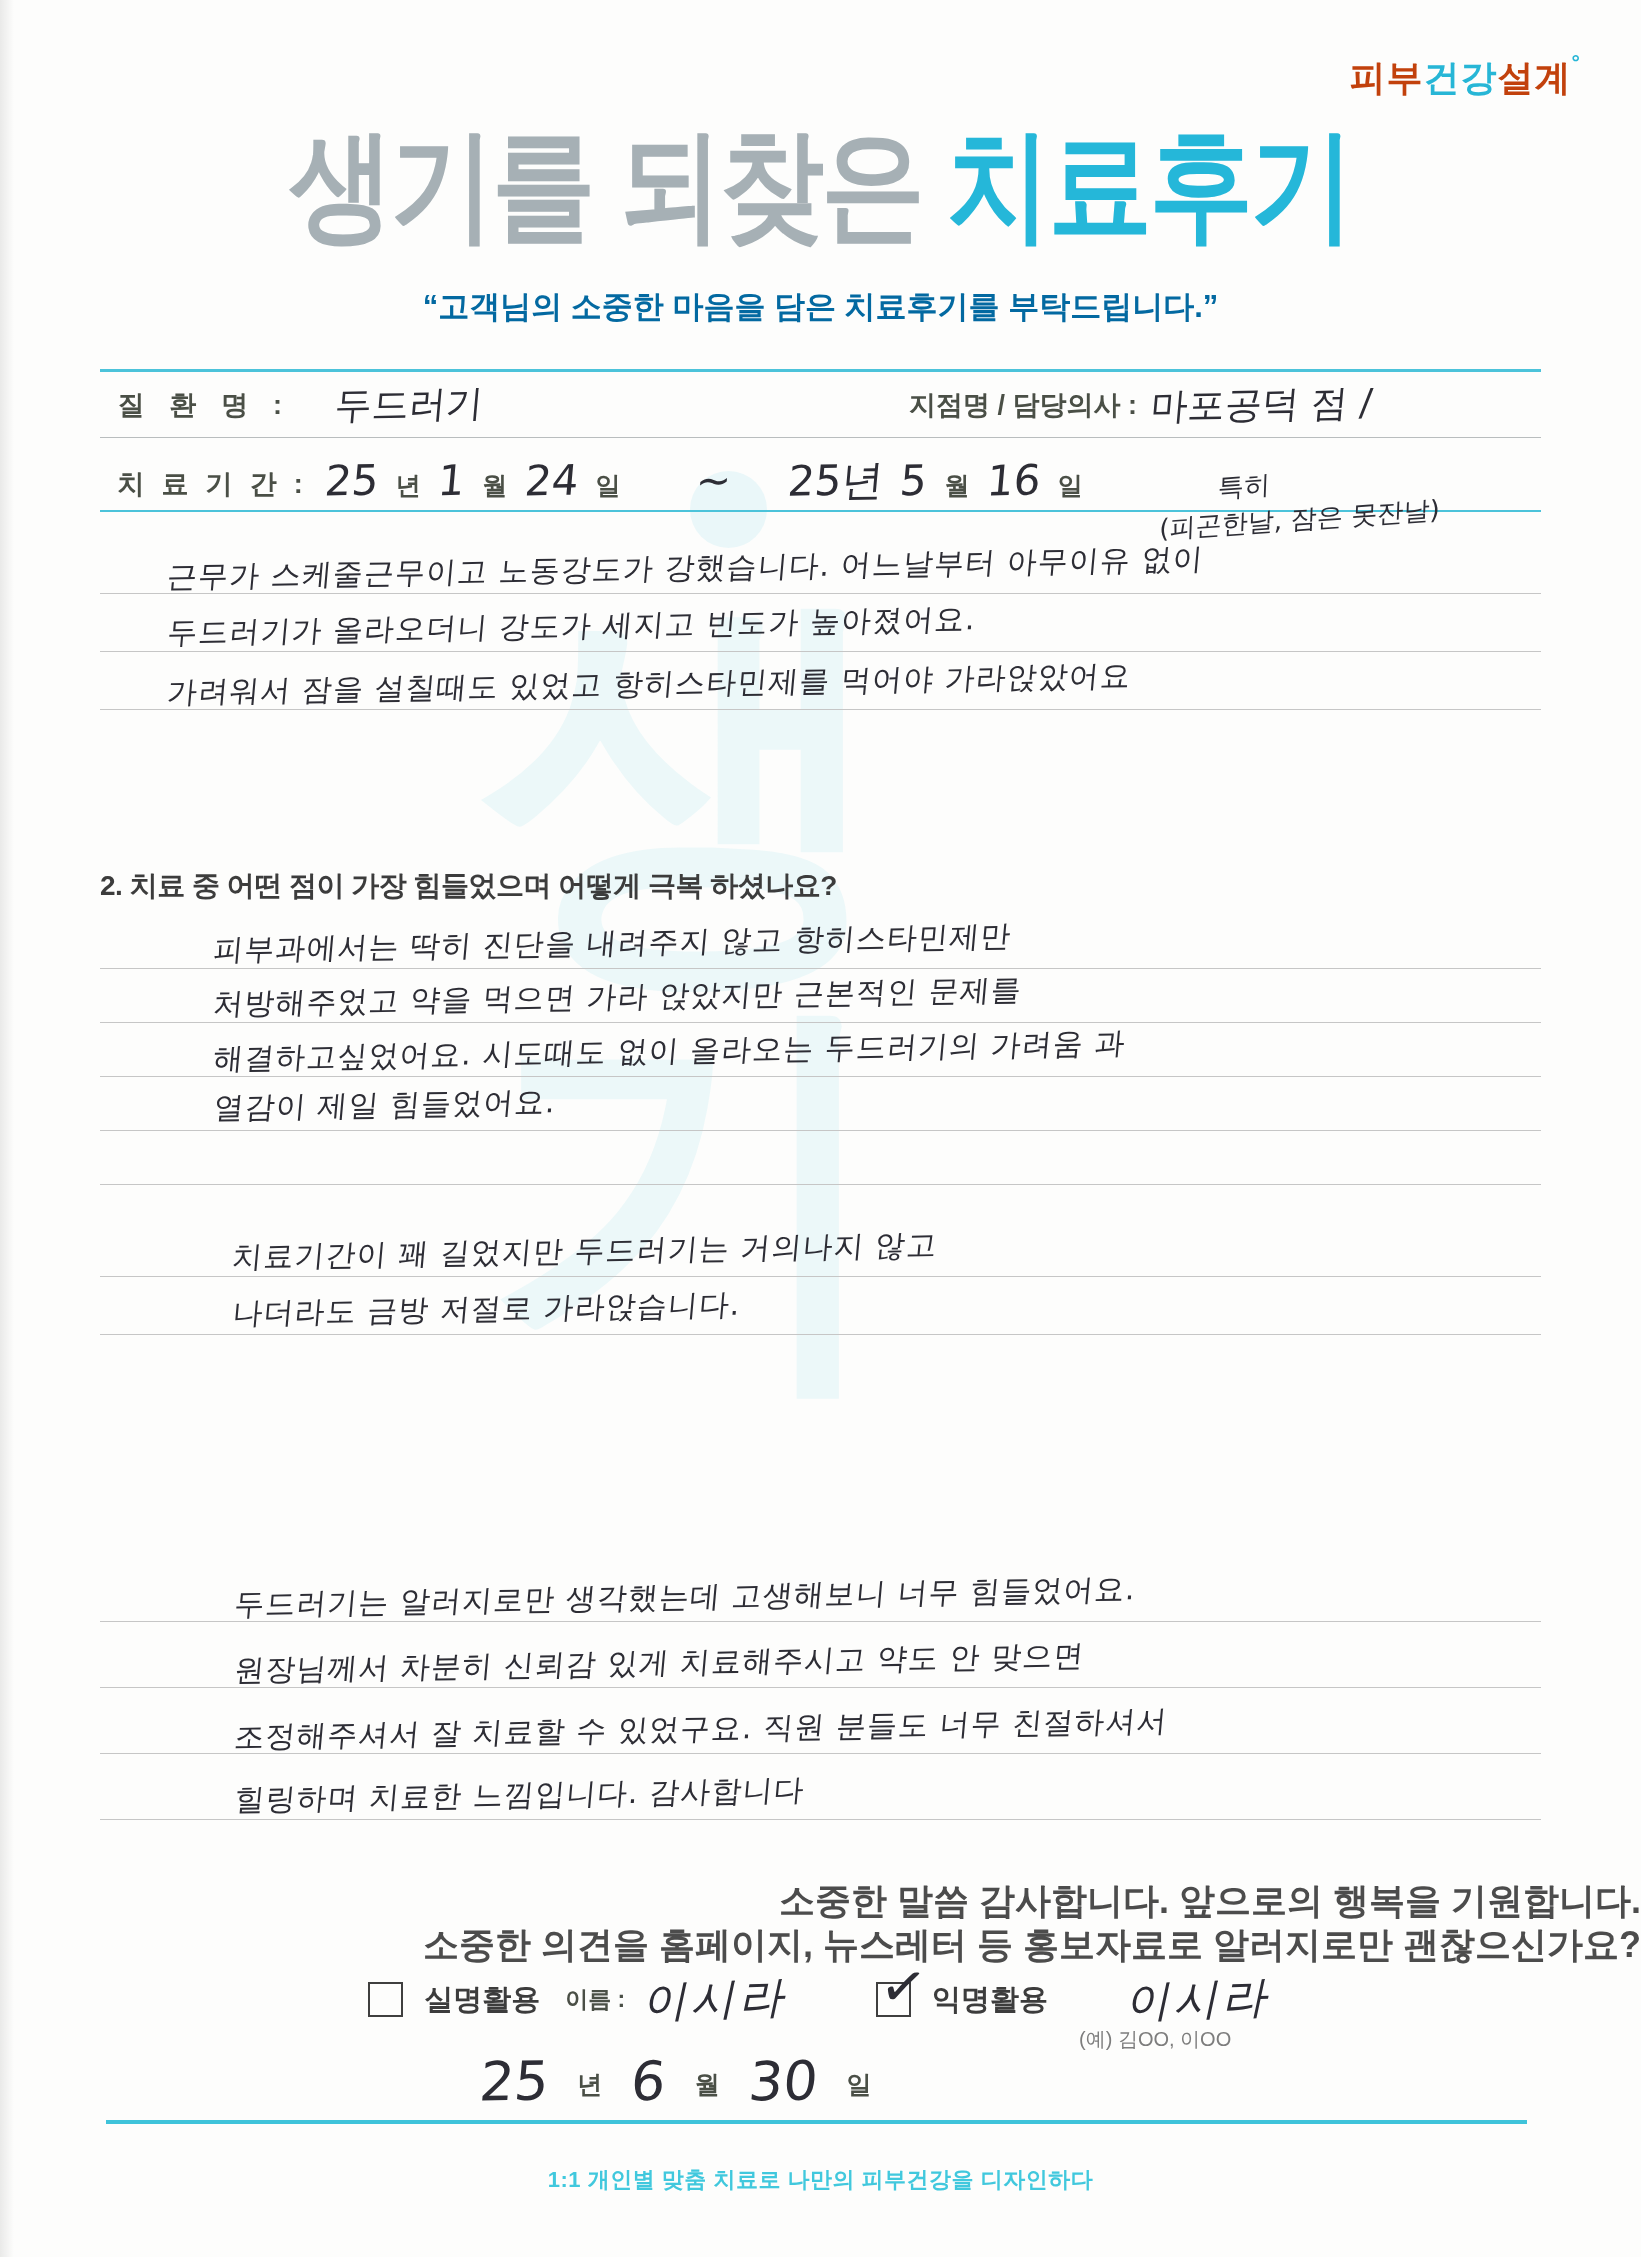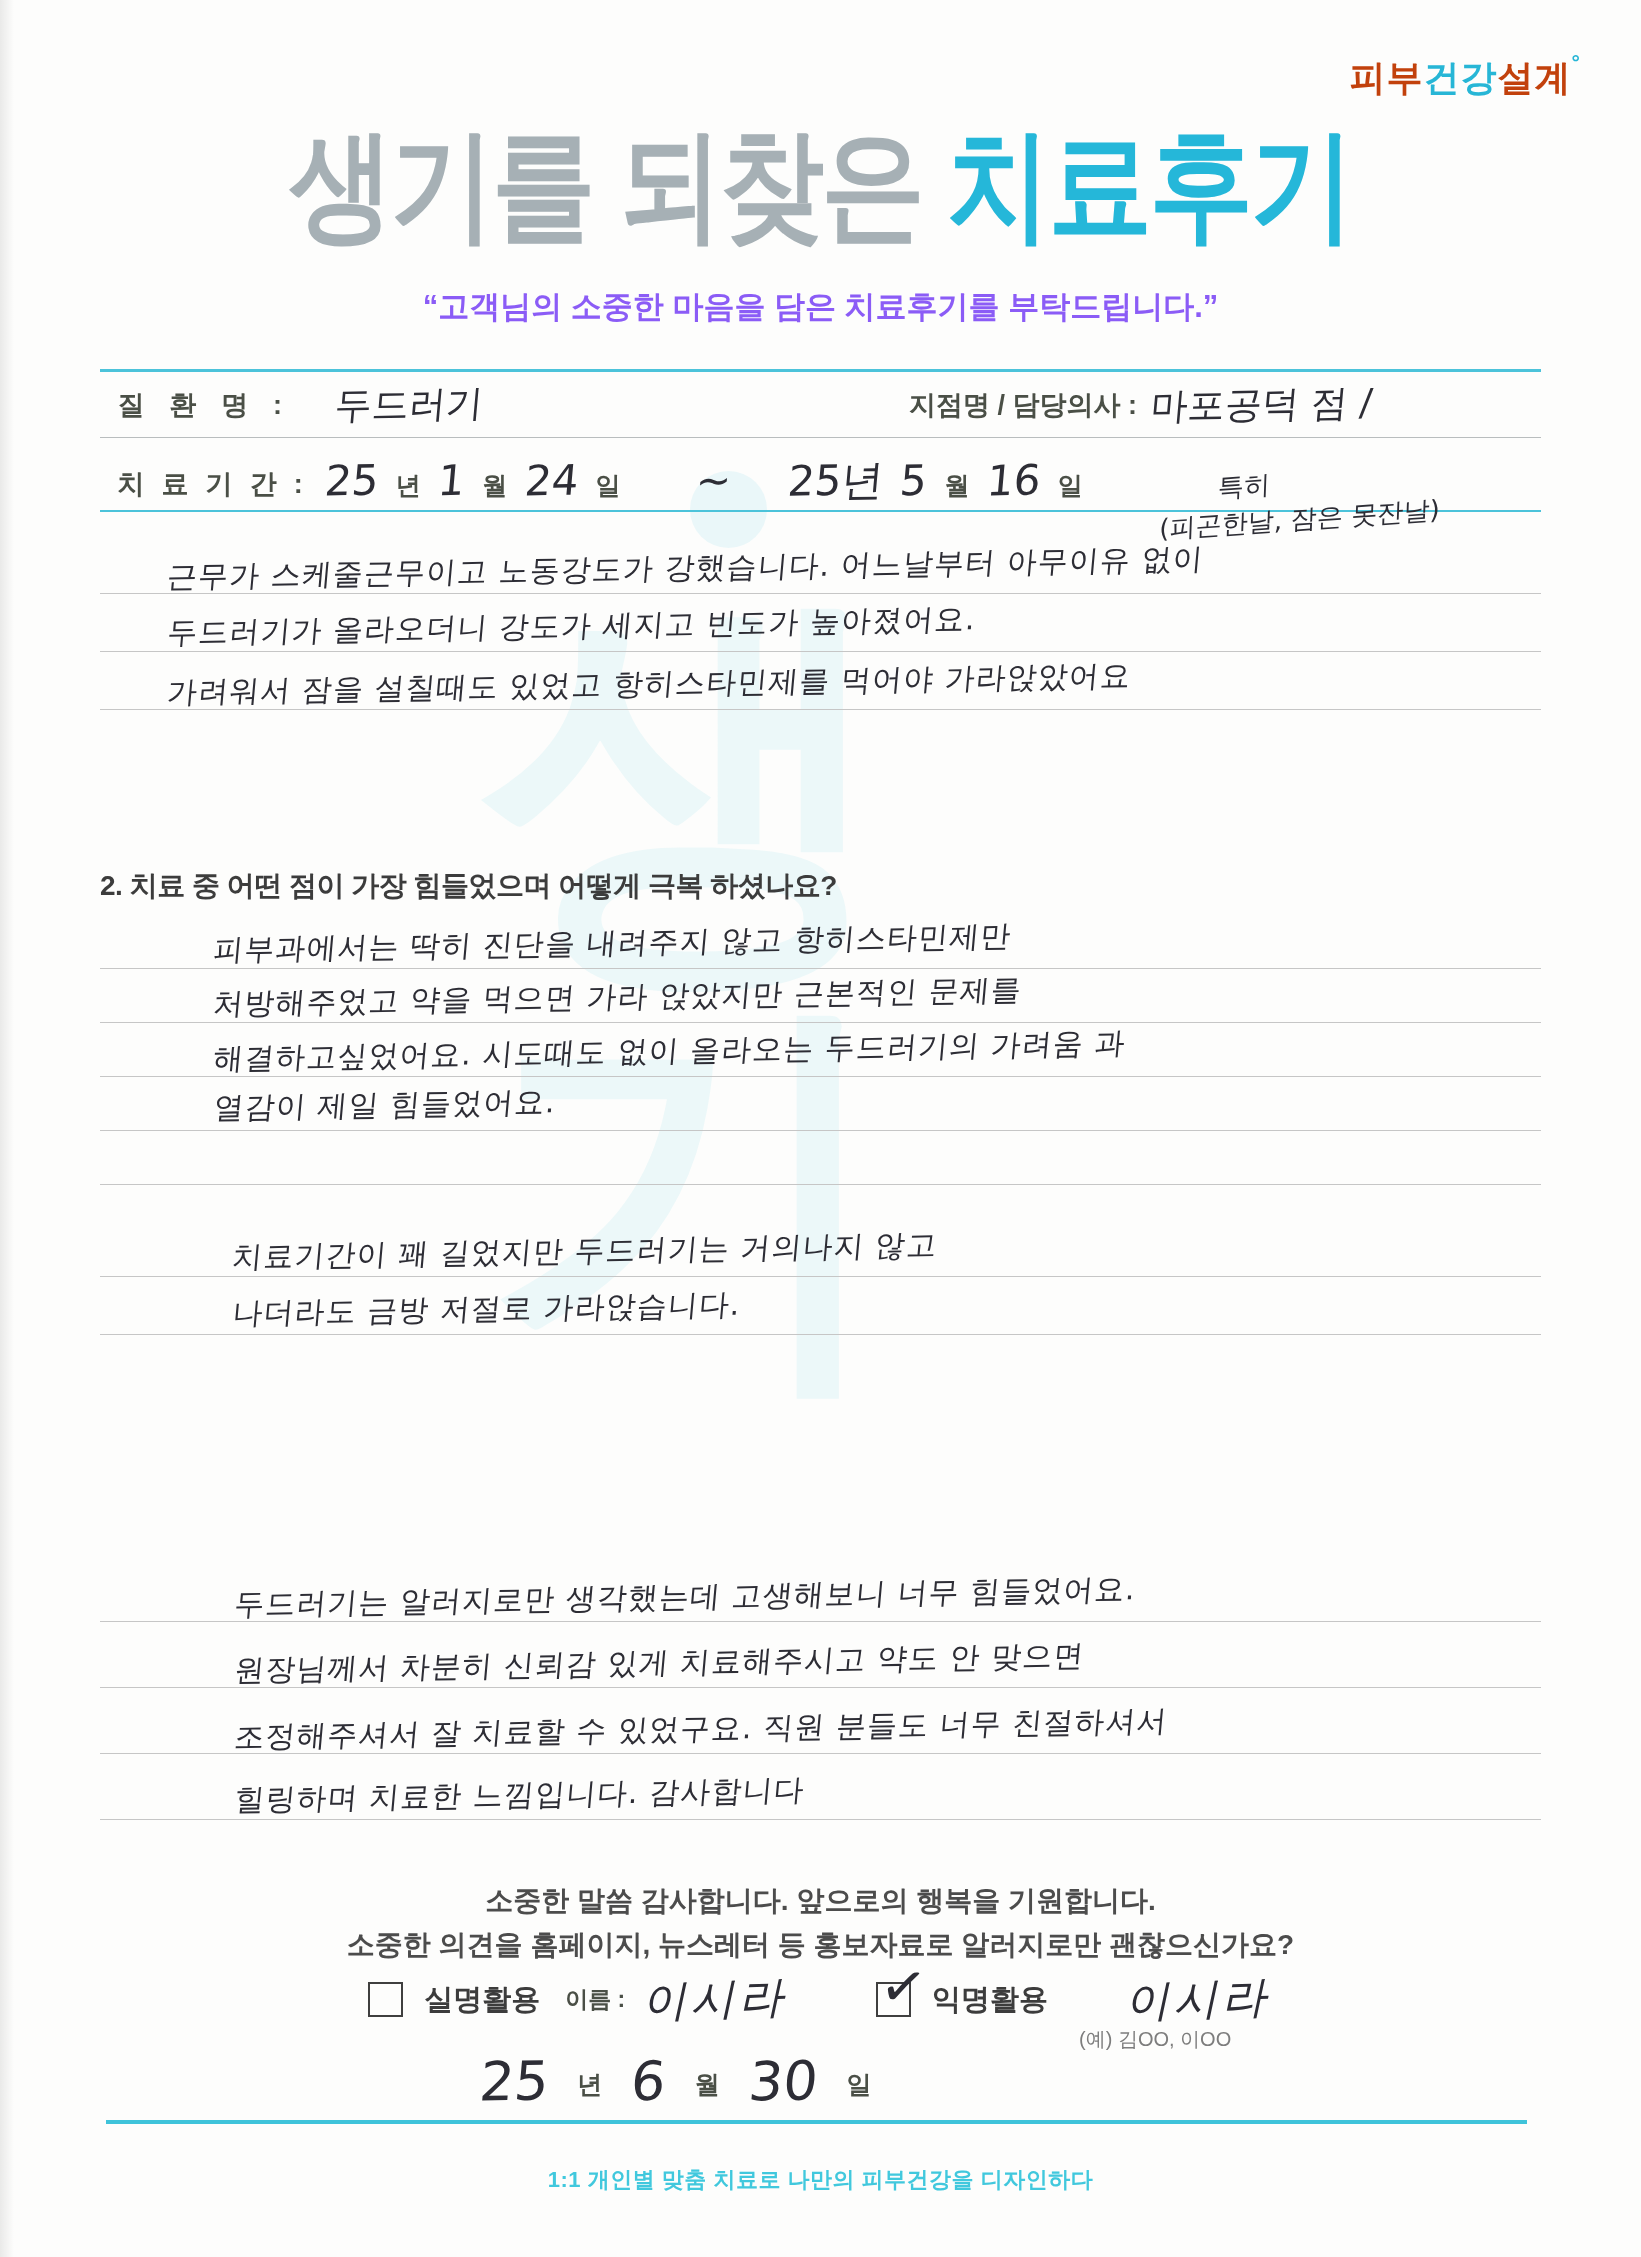--- a/index.html
+++ b/index.html
@@ -34,21 +34,21 @@
   
   .title{
     position:absolute; top:104px; left:0; width:100%; text-align:center;
     font-size:104px; font-weight:800; letter-spacing:-2.9px;
     transform:scaleY(1.18); transform-origin:top center; white-space:nowrap;
   }
   .title .gray{ color:#a6b0b5; }
   .title .accent{ color:#25b7d9; margin-left:25px; }
   .subtitle{
     position:absolute; top:286px; left:0; width:100%; text-align:center;
-    font-size:31px; font-weight:700; color:#8b5cf6; letter-spacing:0px;
+    font-size:31px; font-weight:700; color:#0369a1; letter-spacing:0px;
   }
 
   
   .info-table{ position:absolute; left:100px; top:369px; width:1441px; border-top:3.9px solid #4cc3da; border-bottom:2.9px solid #4cc3da; }
   .info-row{ position:relative; height:65px; display:flex; align-items:center; }
   .info-row + .info-row{ border-top:1.9px solid #b9bdbe; }
   .lbl{ font-size:27px; font-weight:700; color:#4a4f46; }
   .sp8{ letter-spacing:8.7px; } .sp4{ letter-spacing:4.8px; }
   .row1-left{ padding-left:17.4px; display:flex; align-items:center; gap:44px; }
   .row1-right{ position:absolute; left:809px; display:flex; align-items:center; gap:13.5px; }
@@ -70,22 +70,22 @@
   .q2 .ans-row{ height:54px; padding-left:114px; }
   .q3 .ans-row{ height:58px; padding-left:133px; }
   .q4 .rows{ margin-top:15.4px; }
   .q4 .ans-row{ height:66px; padding-left:135px; }
   .ans-row .hw{ font-size:30px; letter-spacing:1px; }
   .q1-annotation{ position:absolute; left:1060px; top:-56px; font-size:26px; line-height:1.25; }
   .q1-annotation .hw{ transform:skewX(-6deg) rotate(-4deg); }
   .q1-annotation .ind{ margin-left:58px; }
 
   
-  .closing{ position:absolute; top:1879px; left:0; width:100%; text-align:center;
-    font-size:28px; font-weight:700; color:#4c4c4c; line-height:44px; }
+  .closing{ position:absolute; top:1879px; left:0; width:100%; text-align:right;
+    font-size:36px; font-weight:700; color:#4c4c4c; line-height:44px; }
 
   .consent{ position:absolute; top:1970px; left:0; width:100%;
     display:flex; justify-content:center; align-items:center; gap:21px; }
   .checkbox{ position:relative; width:35px; height:35px; border:2.9px solid #3f3f3f; display:inline-block; }
   .checkbox .check{ position:absolute; left:1.9px; top:-25px; font-size:56px; color:#2d2d35;
     font-family:"DejaVu Sans", sans-serif; transform:rotate(8deg); line-height:1; }
   .consent .clabel{ font-size:29px; font-weight:800; color:#3c3c3c;font-family:Liberation Serif, serif; }
   .consent .nlabel{ font-size:23px; font-weight:700; color:#4a4f46; margin-left:3.9px; }
   .sig{ font-size:44px; letter-spacing:3.9px; transform:skewX(-14deg) rotate(-2deg); }
   .gap1{ width:44px; } .gap2{ width:39px; }

